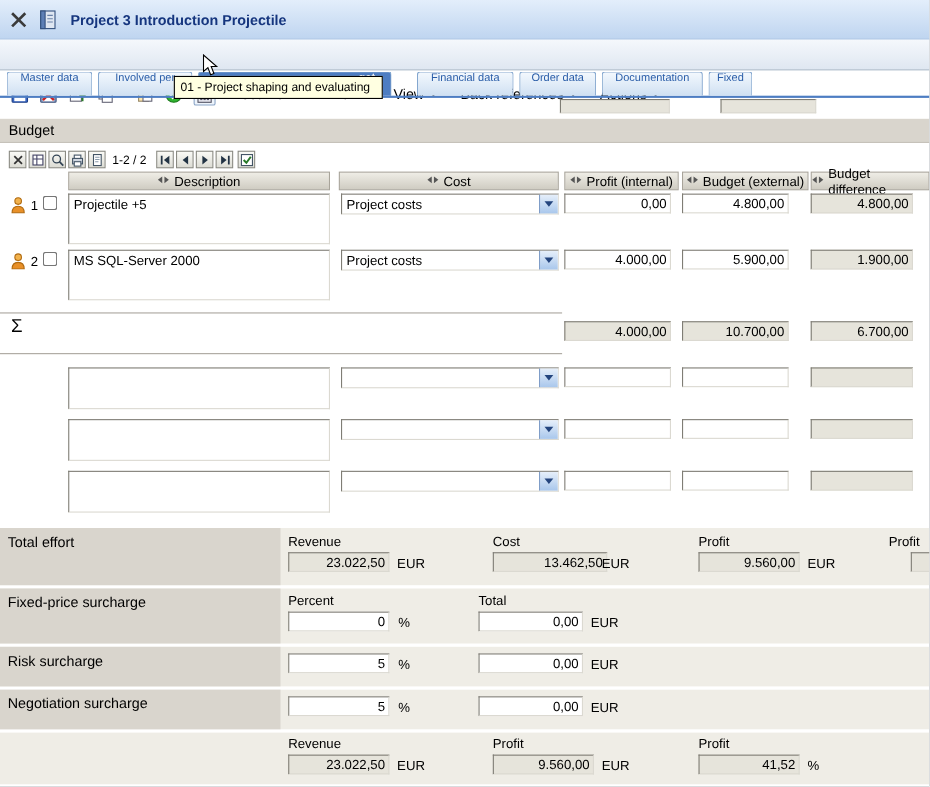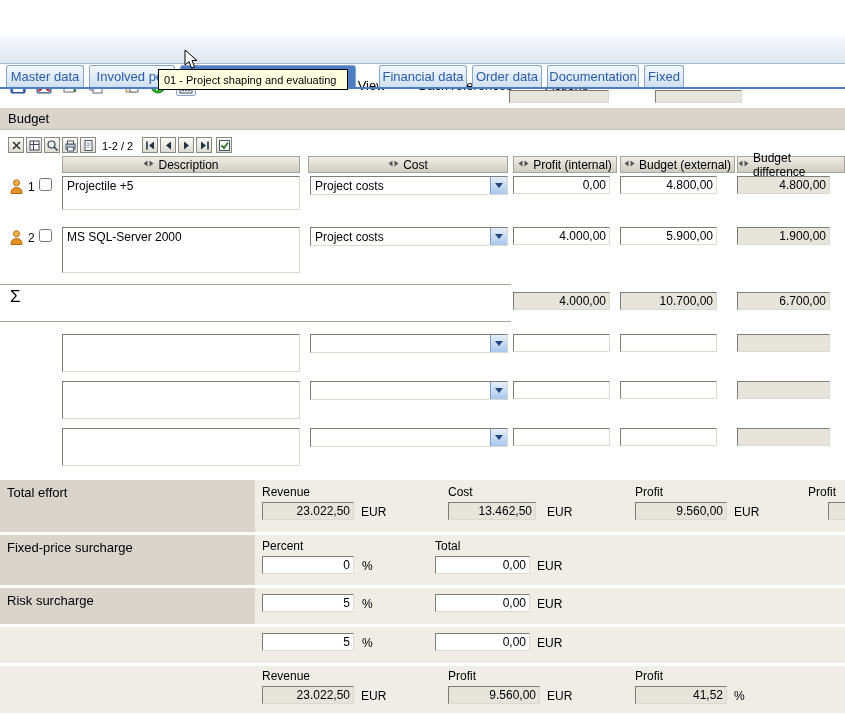--- a/index.html
+++ b/index.html
@@ -12,23 +12,23 @@
 .tbicon{position:absolute;display:flex;align-items:center;justify-content:center;cursor:pointer}
 .toolbar{position:absolute;left:0;top:36px;width:845px;height:28px;
   background:linear-gradient(#f5f8fc,#dfe7f1);border-bottom:1px solid #aab8c8}
 .tbtn{position:absolute;top:40px;width:20px;height:20px;display:flex;align-items:center;justify-content:center;cursor:pointer}
 .tbtn.hov{border:1px solid #8ca6c8;background:#eef4fb;border-radius:2px}
 .menus{position:absolute;left:210px;top:36px;height:27px;display:flex;align-items:center;gap:22px}
 .menu{display:flex;align-items:center;gap:5px;cursor:pointer;white-space:nowrap}
 .dd{width:0;height:0;border-left:3.5px solid transparent;border-right:3.5px solid transparent;border-top:4.5px solid #222}
 .tabsbar{position:absolute;left:0;top:64px;width:845px;height:25px;border-bottom:2px solid #4d7dc2;
   display:flex;align-items:flex-end;padding-left:6px}
-.tab{height:22px;display:flex;align-items:center;justify-content:center;padding:0 10px;margin-right:5px;
+.tab{height:22px;display:flex;justify-content:center;padding:0 10px;margin-right:5px;
   background:linear-gradient(#f3f8fd,#cfe0f2);border:1px solid #84a7cf;border-bottom:none;
-  border-radius:3px 3px 0 0;color:#2a5da8;font-size:13px;cursor:pointer;white-space:nowrap}
+  border-radius:3px 3px 0 0;color:#2a5da8;font-size:10px;cursor:pointer;white-space:nowrap}
 .tab.sel{background:#4d7dc2;color:#fff;font-weight:bold}
 .tooltip{position:absolute;left:158px;top:69px;width:190px;height:21px;background:#ffffe1;border:1px solid #000;
   font-size:11px;display:flex;align-items:center;padding-left:5px;z-index:30}
 .cursor{position:absolute;left:184px;top:49px;z-index:31}
 .secbar{position:absolute;left:0;top:108px;width:845px;height:22px;background:#d9d5cd;
   display:flex;align-items:center;padding-left:8px;border-bottom:1px solid #c6c2ba}
 .cbtn{position:absolute;top:137px;width:16px;height:16px;background:linear-gradient(#fafaf6,#dcdcd4);
   border:1px solid #8a8a82;display:flex;align-items:center;justify-content:center;cursor:pointer}
 .pag{position:absolute;top:140px;font-size:11px}
 .hcell{position:absolute;top:156px;height:17px;background:linear-gradient(#efede6,#cfccc2);
@@ -52,20 +52,35 @@
 .slabel{position:absolute;left:0;width:255px;background:#d9d5cd;padding:5px 7px;font-size:13px}
 .mini{position:absolute;font-size:12px}
 .unit{position:absolute;font-size:12px}
 .pfield{position:absolute;background:#e6e4db;border:1px solid;border-color:#7f7d75 #dbd9d1 #dbd9d1 #7f7d75}
 </style>
 </head>
 <body>
 
 <div class="app">
 
+  <div class="titlebar">
+    <span class="tbicon" style="left:6px;top:7px;width:22px;height:22px">
+      <svg width="22" height="22">
+          <path d="M5 5 L17 17 M17 5 L5 17" stroke="#3a3a3a" stroke-width="2.4"></path>
+        </svg>
+    </span>
+    <span class="tbicon" style="left:34px;top:8px;width:20px;height:20px">
+      <svg width="20" height="20">
+          <rect x="3" y="2" width="13" height="16" fill="#dfe7f2" stroke="#33517e"></rect>
+          <rect x="3" y="2" width="4" height="16" fill="#5d7fb5" stroke="#33517e"></rect>
+          <path d="M9 6h5M9 9h5M9 12h5" stroke="#6a82a8"></path>
+        </svg>
+    </span>
+    <span class="wintitle">Project 3 Introduction Projectile</span>
+  </div>
 
   <div class="toolbar">
     <span class="tbtn" style="left:8px">
       <svg width="18" height="18">
           <rect x="2" y="2" width="14" height="14" rx="1" fill="#3a67c4" stroke="#1d3f86"></rect>
           <rect x="5" y="3" width="8" height="5" fill="#cfe0f4"></rect>
           <rect x="4" y="10" width="10" height="5" fill="#fff"></rect>
         </svg>
     </span>
     <span class="tbtn" style="left:34px">
@@ -274,21 +289,21 @@
     <span>Budget difference</span>
   </div>
 
   <span style="position:absolute;left:10px;top:179px">
     <svg width="13" height="15">
         <circle cx="6.5" cy="3.8" r="3" fill="#f2b24c" stroke="#b06a10"></circle>
         <path d="M1 14.5 Q1 8.5 6.5 8.5 Q12 8.5 12 14.5 Z" fill="#e89028" stroke="#b06a10"></path>
       </svg></span>
   <span class="rownum" style="left:28px;top:180px">1</span>
   <input type="checkbox" class="cb" style="left: 39px; top: 178px;">
-  <textarea class="ta" style="left: 62px; top: 176px; width: 238px; height: 34px;">Projectile +5</textarea>
+  <textarea class="ta" style="left: 62px; top: 176px; width: 238px; height: 46px;">Projectile +5</textarea>
   <div class="combo" style="left:310px;top:176px;width:198px">
     <span class="combo-text">Project costs</span>
     <span class="combo-btn">
         <i></i>
       </span>
   </div>
   <input class="field" style="left: 513px; top: 176px; width: 97px;" value="0,00">
   <input class="field" style="left: 620px; top: 176px; width: 97px;" value="4.800,00">
   <input class="field ro" style="left: 737px; top: 176px; width: 93px;" readonly="" value="4.800,00">
 
@@ -349,21 +364,21 @@
   <input class="field" style="left: 513px; top: 428px; width: 97px;">
   <input class="field" style="left: 620px; top: 428px; width: 97px;">
   <input class="field ro" style="left: 737px; top: 428px; width: 93px;" readonly="">
 
   <div class="srow" style="top:480px;height:52px"></div>
   <div class="slabel" style="top:480px;height:52px">Total effort</div>
   <span class="mini" style="left:262px;top:485px">Revenue</span>
   <input class="field ro" style="left: 262px; top: 502px; width: 92px;" readonly="" value="23.022,50">
   <span class="unit" style="left:361px;top:505px">EUR</span>
   <span class="mini" style="left:448px;top:485px">Cost</span>
-  <input class="field ro" style="left: 448px; top: 502px; width: 88px;" readonly="" value="13.462,50">
+  <input class="field ro" style="left: 448px; top: 502px; width: 104px;" readonly="" value="13.462,50">
   <span class="unit" style="left:547px;top:505px">EUR</span>
   <span class="mini" style="left:635px;top:485px">Profit</span>
   <input class="field ro" style="left: 635px; top: 502px; width: 92px;" readonly="" value="9.560,00">
   <span class="unit" style="left:734px;top:505px">EUR</span>
   <span class="mini" style="left:808px;top:485px">Profit</span>
   <input class="field ro" style="left: 828px; top: 502px; width: 40px;" readonly="">
 
   <div class="srow" style="top:535px;height:50px"></div>
   <div class="slabel" style="top:535px;height:50px">Fixed-price surcharge</div>
   <span class="mini" style="left:262px;top:539px">Percent</span>
@@ -374,20 +389,21 @@
   <span class="unit" style="left:537px;top:559px">EUR</span>
 
   <div class="srow" style="top:588px;height:36px"></div>
   <div class="slabel" style="top:588px;height:36px">Risk surcharge</div>
   <input class="field" style="left: 262px; top: 594px; width: 92px;" value="5">
   <span class="unit" style="left:362px;top:597px">%</span>
   <input class="field" style="left: 435px; top: 594px; width: 95px;" value="0,00">
   <span class="unit" style="left:537px;top:597px">EUR</span>
 
   <div class="srow" style="top:627px;height:36px"></div>
+  <div class="slabel" style="top:627px;height:36px">Negotiation surcharge</div>
   <input class="field" style="left: 262px; top: 633px; width: 92px;" value="5">
   <span class="unit" style="left:362px;top:636px">%</span>
   <input class="field" style="left: 435px; top: 633px; width: 95px;" value="0,00">
   <span class="unit" style="left:537px;top:636px">EUR</span>
 
   <div class="srow" style="top:666px;height:47px"></div>
   <span class="mini" style="left:262px;top:669px">Revenue</span>
   <input class="field ro" style="left: 262px; top: 686px; width: 92px;" readonly="" value="23.022,50">
   <span class="unit" style="left:361px;top:689px">EUR</span>
   <span class="mini" style="left:448px;top:669px">Profit</span>

